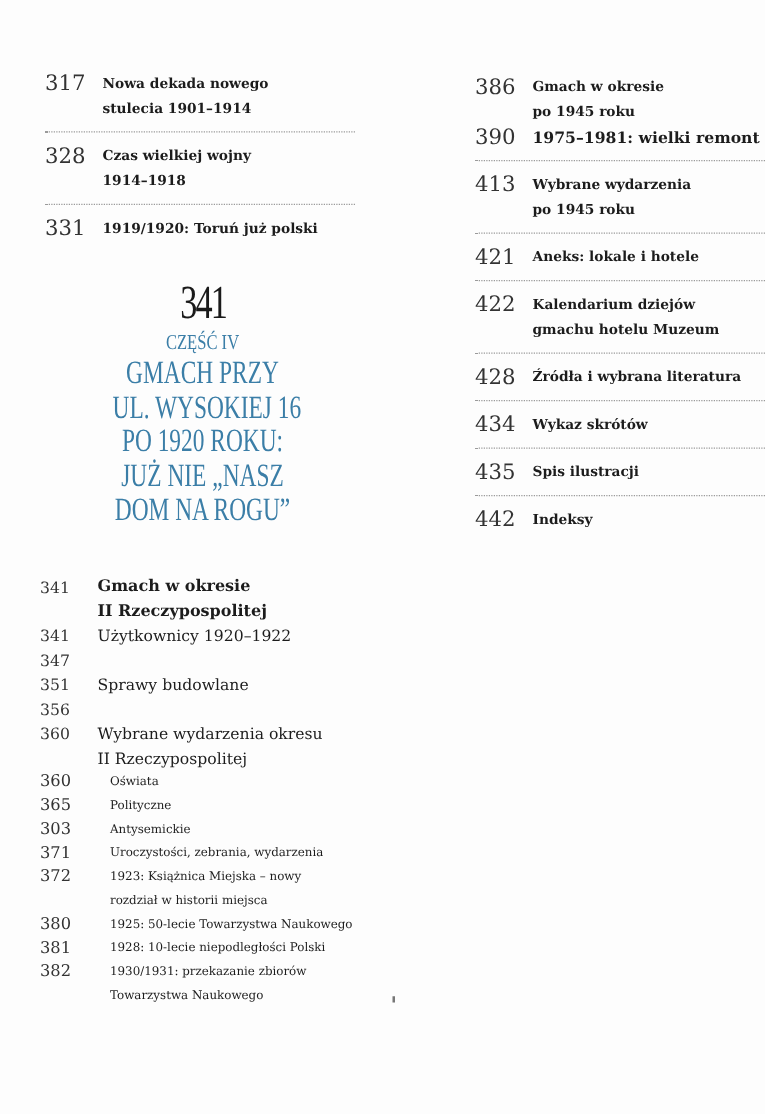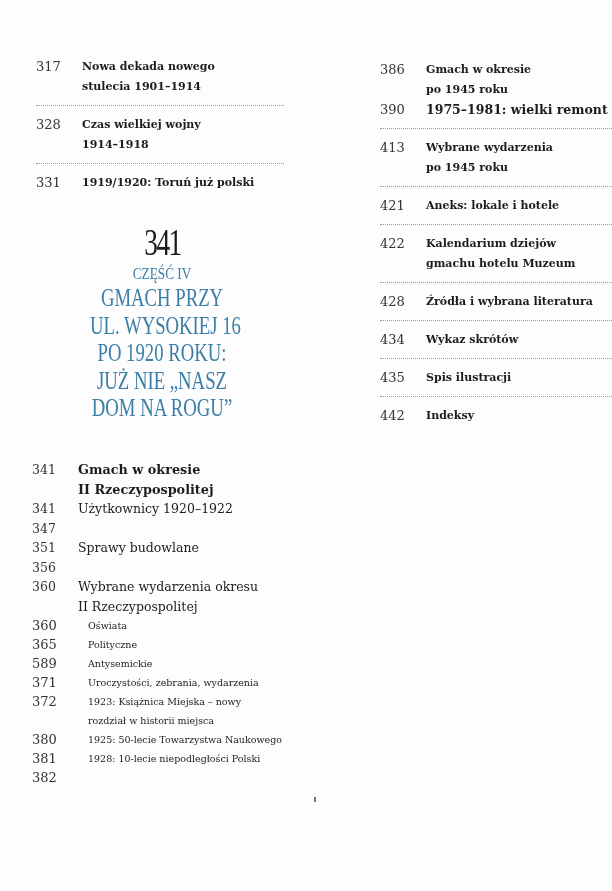--- a/index.html
+++ b/index.html
@@ -4,21 +4,21 @@
 <style>
   html, body { margin: 0; padding: 0; }
   body {
     width: 612px; height: 891px; background: #fdfdfd; position: relative;
     font-family: "DejaVu Serif", "Liberation Serif", serif; color: #1c1c1c; overflow: hidden;
   }
   .col { position: absolute; }
   .left { left: 36px; top: 57px; width: 248px; }
   .right { left: 333px; top: 60px; width: 258px; margin-left: 47px; }
   .entry { display: flex; position: relative; }
-  .num { width: 46px; flex: none; font-size: 13px; color: #333; }
+  .num { width: 46px; flex: none; font-size: 17px; color: #333; }
   .title { flex: 1; }
   .bold .title { font-weight: bold; font-size: 11px; line-height: 20px; }
   .bold .num { line-height: 20px; }
   .dots { border-top: 1px dotted #9a9a9a; margin: 8px 0 9px 0; }
   .chapter { position: absolute; left: 62px; top: 222px; width: 200px; text-align: center;
     font-family: "Liberation Serif", "DejaVu Serif", serif; }
   .chapter-num { font-size: 38px; line-height: 40px; color: #1a1a1a; letter-spacing: -2px; transform: scaleX(0.72); display:inline-block; }
   .chapter-part { font-size: 17px; color: #3b7ea7; line-height: 20px; transform: scaleX(0.78); display:block; margin-top: 2px;}
   .chapter-title { color: #3b7ea7; font-size: 26px; line-height: 27.5px; transform: scaleX(0.72); transform-origin: center; white-space: nowrap; display:block; }
   .sub { position: absolute; left: 32px; top: 460px; width: 280px; }
@@ -112,21 +112,21 @@
         <div>Oświata</div>
       </span>
     </div>
     <div class="entry lvl2">
       <span class="num">365</span>
       <span class="title">
         <div>Polityczne</div>
       </span>
     </div>
     <div class="entry lvl2">
-      <span class="num">589</span>
+      <span class="num">303</span>
       <span class="title">
         <div>Antysemickie</div>
       </span>
     </div>
     <div class="entry lvl2">
       <span class="num">371</span>
       <span class="title">
         <div>Uroczystości, zebrania, wydarzenia</div>
       </span>
     </div>
@@ -144,20 +144,24 @@
       </span>
     </div>
     <div class="entry lvl2">
       <span class="num">381</span>
       <span class="title">
         <div>1928: 10-lecie niepodległości Polski</div>
       </span>
     </div>
     <div class="entry lvl2">
       <span class="num">382</span>
+      <span class="title">
+        <div>1930/1931: przekazanie zbiorów</div>
+        <div>Towarzystwa Naukowego</div>
+      </span>
     </div>
   </div>
 
 <div class="col right" id="right">
     <div class="entry bold">
       <span class="num">386</span>
       <span class="title">
         <div>Gmach w okresie</div>
         <div>po 1945 roku</div>
       </span>

